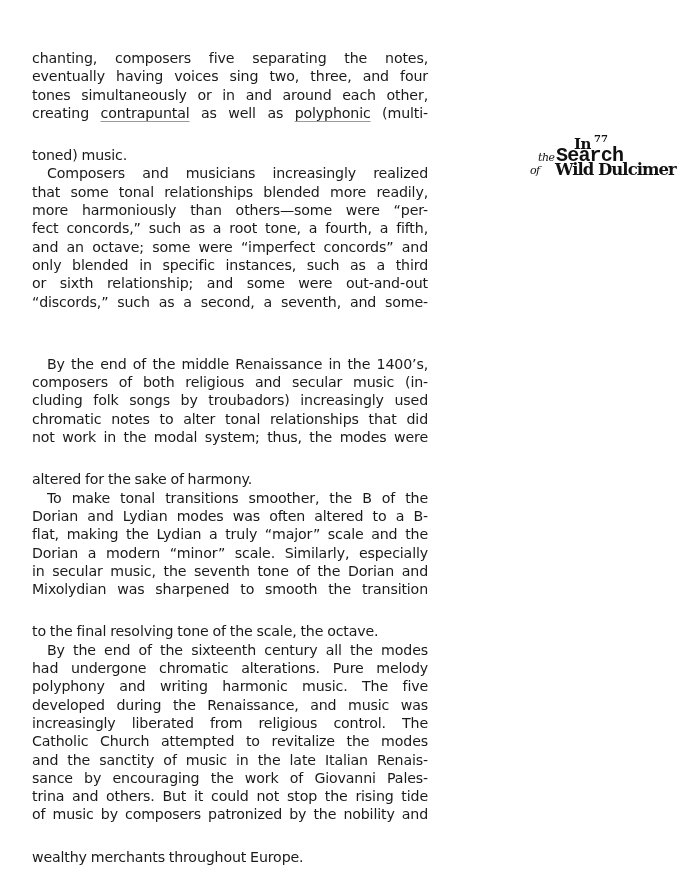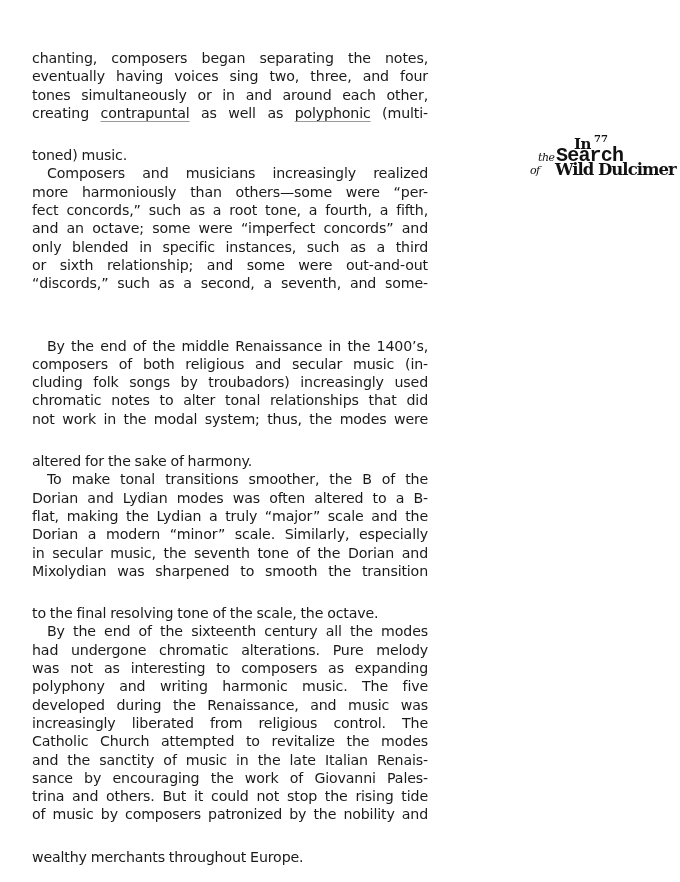--- a/index.html
+++ b/index.html
@@ -127,28 +127,29 @@
     <span class="rh-in">In</span>
     <span class="rh-page">77</span>
     <span class="rh-the">the</span>
     <span class="rh-search">Search</span>
     <span class="rh-of">of</span>
     <span class="rh-wild">Wild Dulcimer</span>
   </div>
 
   <div class="column" id="text-column">
       <p>
-        <span class="line"><span>chanting, composers began separating the notes,</span></span>
+        <span class="line"><span>chanting, composers five separating the notes,</span></span>
         <span class="line"><span>eventually having voices sing two, three, and four</span></span>
         <span class="line"><span>tones simultaneously or in and around each other,</span></span>
         <span class="line"><span>creating </span><span class="u">contrapuntal</span><span> as well as </span><span class="u">polyphonic</span><span> (multi-</span></span>
         <span class="line last"><span>toned) music.</span></span>
       </p>
       <p>
         <span class="line" style="padding-left: 15px;"><span>Composers and musicians increasingly realized</span></span>
+        <span class="line"><span>that some tonal relationships blended more readily,</span></span>
         <span class="line"><span>more harmoniously than others—some were “per-</span></span>
         <span class="line"><span>fect concords,” such as a root tone, a fourth, a fifth,</span></span>
         <span class="line"><span>and an octave; some were “imperfect concords” and</span></span>
         <span class="line"><span>only blended in specific instances, such as a third</span></span>
         <span class="line"><span>or sixth relationship; and some were out-and-out</span></span>
         <span class="line"><span>“discords,” such as a second, a seventh, and some-</span></span>
       </p>
       <p>
         <span class="line" style="padding-left: 15px; margin-top: 44px;"><span>By the end of the middle Renaissance in the 1400’s,</span></span>
         <span class="line"><span>composers of both religious and secular music (in-</span></span>
@@ -162,21 +163,20 @@
         <span class="line"><span>Dorian and Lydian modes was often altered to a B-</span></span>
         <span class="line"><span>flat, making the Lydian a truly “major” scale and the</span></span>
         <span class="line"><span>Dorian a modern “minor” scale. Similarly, especially</span></span>
         <span class="line"><span>in secular music, the seventh tone of the Dorian and</span></span>
         <span class="line"><span>Mixolydian was sharpened to smooth the transition</span></span>
         <span class="line last"><span>to the final resolving tone of the scale, the octave.</span></span>
       </p>
       <p>
         <span class="line" style="padding-left: 15px;"><span>By the end of the sixteenth century all the modes</span></span>
         <span class="line"><span>had undergone chromatic alterations. Pure melody</span></span>
-        <span class="line"><span>was not as interesting to composers as expanding</span></span>
         <span class="line"><span>polyphony and writing harmonic music. The five</span></span>
         <span class="line"><span>developed during the Renaissance, and music was</span></span>
         <span class="line"><span>increasingly liberated from religious control. The</span></span>
         <span class="line"><span>Catholic Church attempted to revitalize the modes</span></span>
         <span class="line"><span>and the sanctity of music in the late Italian Renais-</span></span>
         <span class="line"><span>sance by encouraging the work of Giovanni Pales-</span></span>
         <span class="line"><span>trina and others. But it could not stop the rising tide</span></span>
         <span class="line"><span>of music by composers patronized by the nobility and</span></span>
         <span class="line last"><span>wealthy merchants throughout Europe.</span></span>
       </p>

